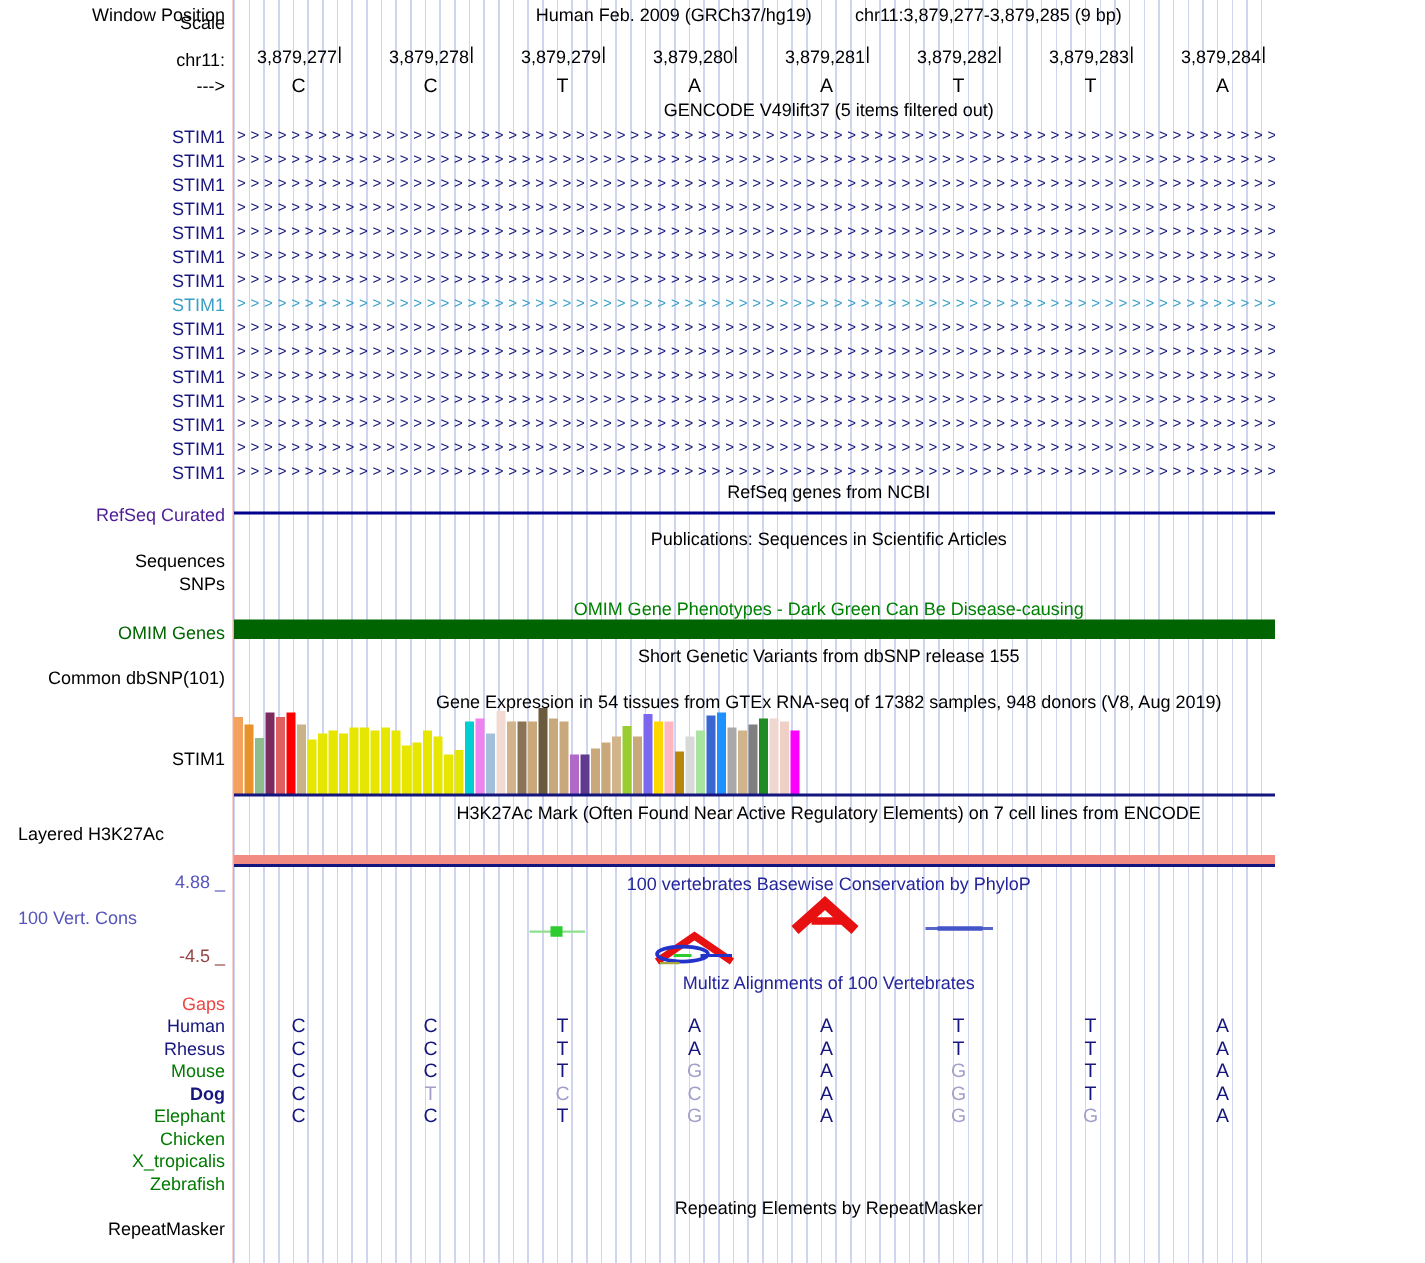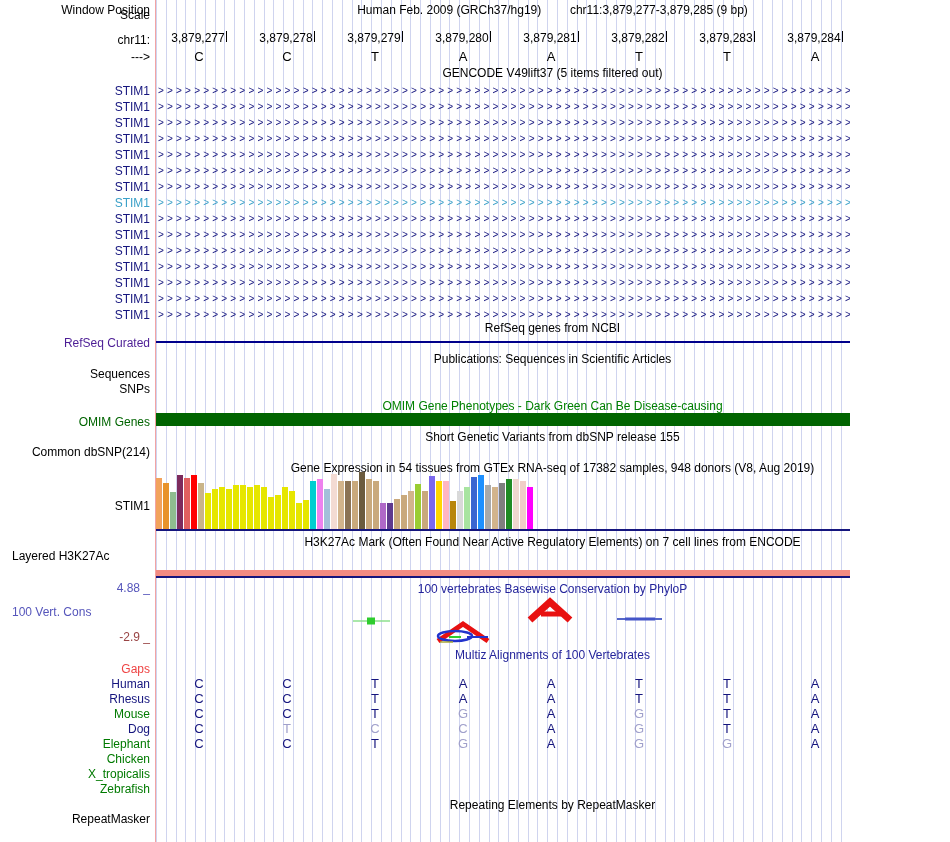--- a/index.html
+++ b/index.html
@@ -144,21 +144,21 @@
 
   <div class="ctitle" style="top:352px;">Publications: Sequences in Scientific Articles</div>
   <div class="lbl" style="top:367px;">Sequences</div>
   <div class="lbl" style="top:382px;">SNPs</div>
 
   <div class="ctitle" style="top:399px;color:#008000;">OMIM Gene Phenotypes - Dark Green Can Be Disease-causing</div>
   <div class="lbl dkgreen" style="top:415px;">OMIM Genes</div>
   <div class="omimbar" style="top:413px;"></div>
 
   <div class="ctitle" style="top:430px;">Short Genetic Variants from dbSNP release 155</div>
-  <div class="lbl" style="top:445px;">Common dbSNP(214)</div>
+  <div class="lbl" style="top:445px;">Common dbSNP(101)</div>
 
   <div class="ctitle" style="top:461px;">Gene Expression in 54 tissues from GTEx RNA-seq of 17382 samples, 948 donors (V8, Aug 2019)</div>
   <div class="lbl" style="top:499px;">STIM1</div>
   <div class="gtexbars" id="gtexbars">
       <div style="background: rgb(242, 162, 92); height: 52px;"></div>
       <div style="background: rgb(232, 146, 42); height: 47px;"></div>
       <div style="background: rgb(143, 188, 143); height: 38px;"></div>
       <div style="background: rgb(125, 43, 93); height: 55px;"></div>
       <div style="background: rgb(224, 96, 96); height: 52px;"></div>
       <div style="background: rgb(255, 0, 0); height: 55px;"></div>
@@ -214,21 +214,21 @@
   <div class="hline-navy" style="top:529px;background:#15157E;"></div>
 
   <div class="ctitle" style="top:535px;">H3K27Ac Mark (Often Found Near Active Regulatory Elements) on 7 cell lines from ENCODE</div>
   <div style="position:absolute;left:12px;top:549px;">Layered H3K27Ac</div>
   <div class="salmonbar" style="top:570px;"></div>
   <div class="hline-navy" style="top:576px;background:#15157E;"></div>
 
   <div class="lbl slate" style="top:581px;">4.88 _</div>
   <div class="ctitle titleblue" style="top:582px;">100 vertebrates Basewise Conservation by PhyloP</div>
   <div class="slate" style="position:absolute;left:12px;top:605px;">100 Vert. Cons</div>
-  <div class="lbl maroon" style="top:630px;">-2.9 _</div>
+  <div class="lbl maroon" style="top:630px;">-4.5 _</div>
   <svg style="position:absolute;left:155px;top:595px;" width="795" height="52" viewBox="0 0 795 52">
     <line x1="198" y1="26" x2="235" y2="26" stroke="#8EE08E" stroke-width="1.5"></line>
     <rect x="212" y="22.5" width="8" height="7" fill="#2ECC2E"></rect>
     <polyline points="283,46 308,29 333,46" fill="none" stroke="#E81111" stroke-width="5"></polyline>
     <ellipse cx="300" cy="41" rx="17" ry="5" fill="none" stroke="#2233CC" stroke-width="2.5"></ellipse>
     <line x1="312" y1="42" x2="333" y2="42" stroke="#2233CC" stroke-width="2"></line>
     <line x1="294" y1="42" x2="306" y2="42" stroke="#2ECC2E" stroke-width="2"></line>
     <line x1="285" y1="47" x2="298" y2="47" stroke="#A8A83A" stroke-width="1.5"></line>
     <polyline points="375,25 395,7 415,25" fill="none" stroke="#E81111" stroke-width="7"></polyline>
     <line x1="386" y1="19" x2="406" y2="19" stroke="#E81111" stroke-width="5"></line>
@@ -268,21 +268,21 @@
         <div class="dark">C</div>
         <div class="dark">C</div>
         <div class="dark">T</div>
         <div class="dim">G</div>
         <div class="dark">A</div>
         <div class="dim">G</div>
         <div class="dark">T</div>
         <div class="dark">A</div>
         <div class="dim">G</div>
       </div>
-      <div class="lbl navy" style="top: 722px;">Dog</div>
+      <div class="lbl navy" style="top: 722px; font-weight: bold;">Dog</div>
       <div class="alncells" style="top: 721px;">
         <div class="dark">C</div>
         <div class="dim">T</div>
         <div class="dim">C</div>
         <div class="dim">C</div>
         <div class="dark">A</div>
         <div class="dim">G</div>
         <div class="dark">T</div>
         <div class="dark">A</div>
         <div class="dim">G</div>

